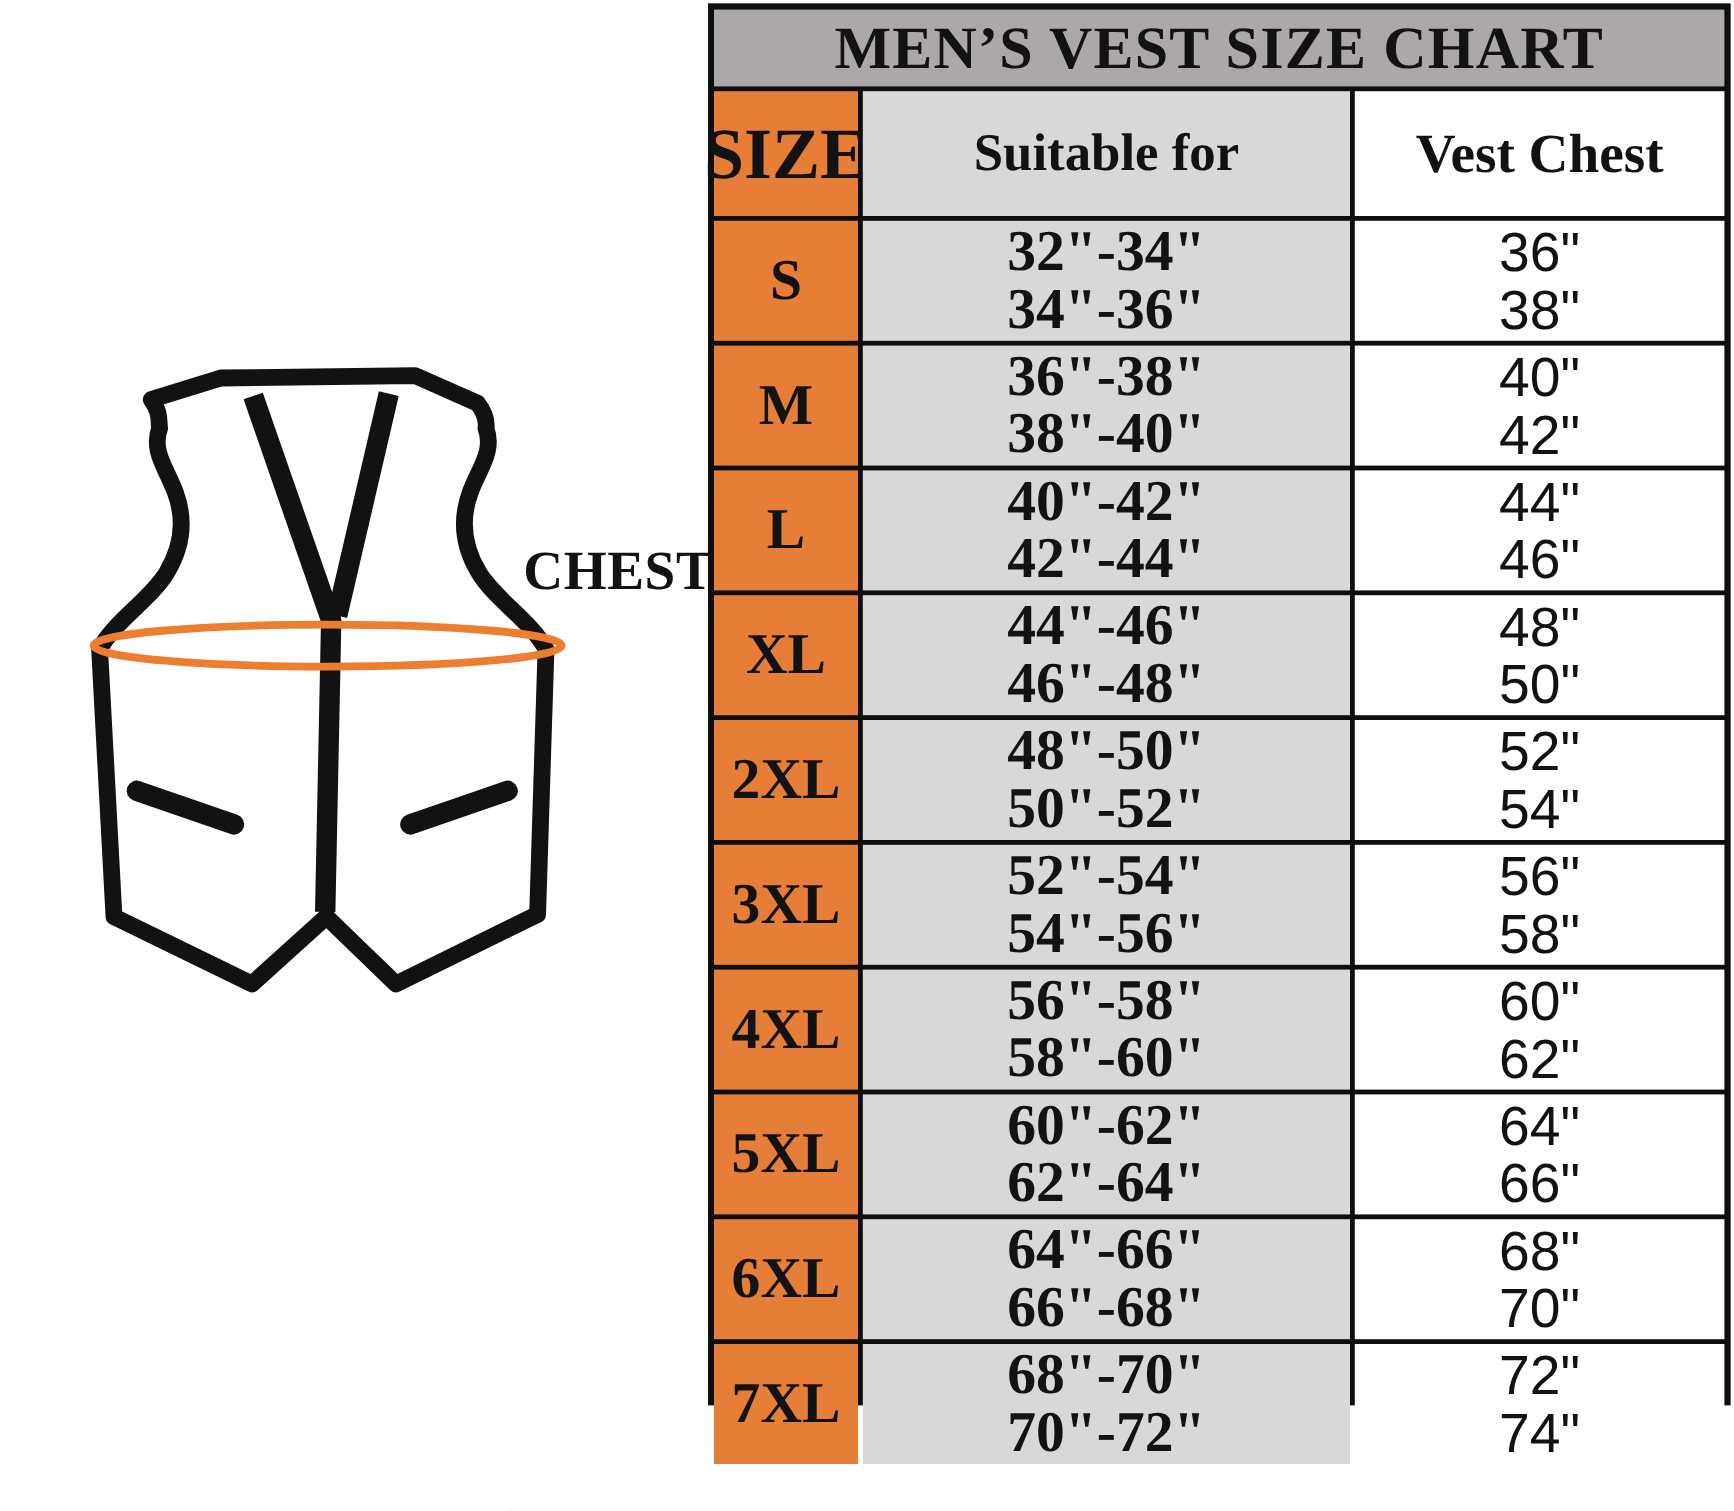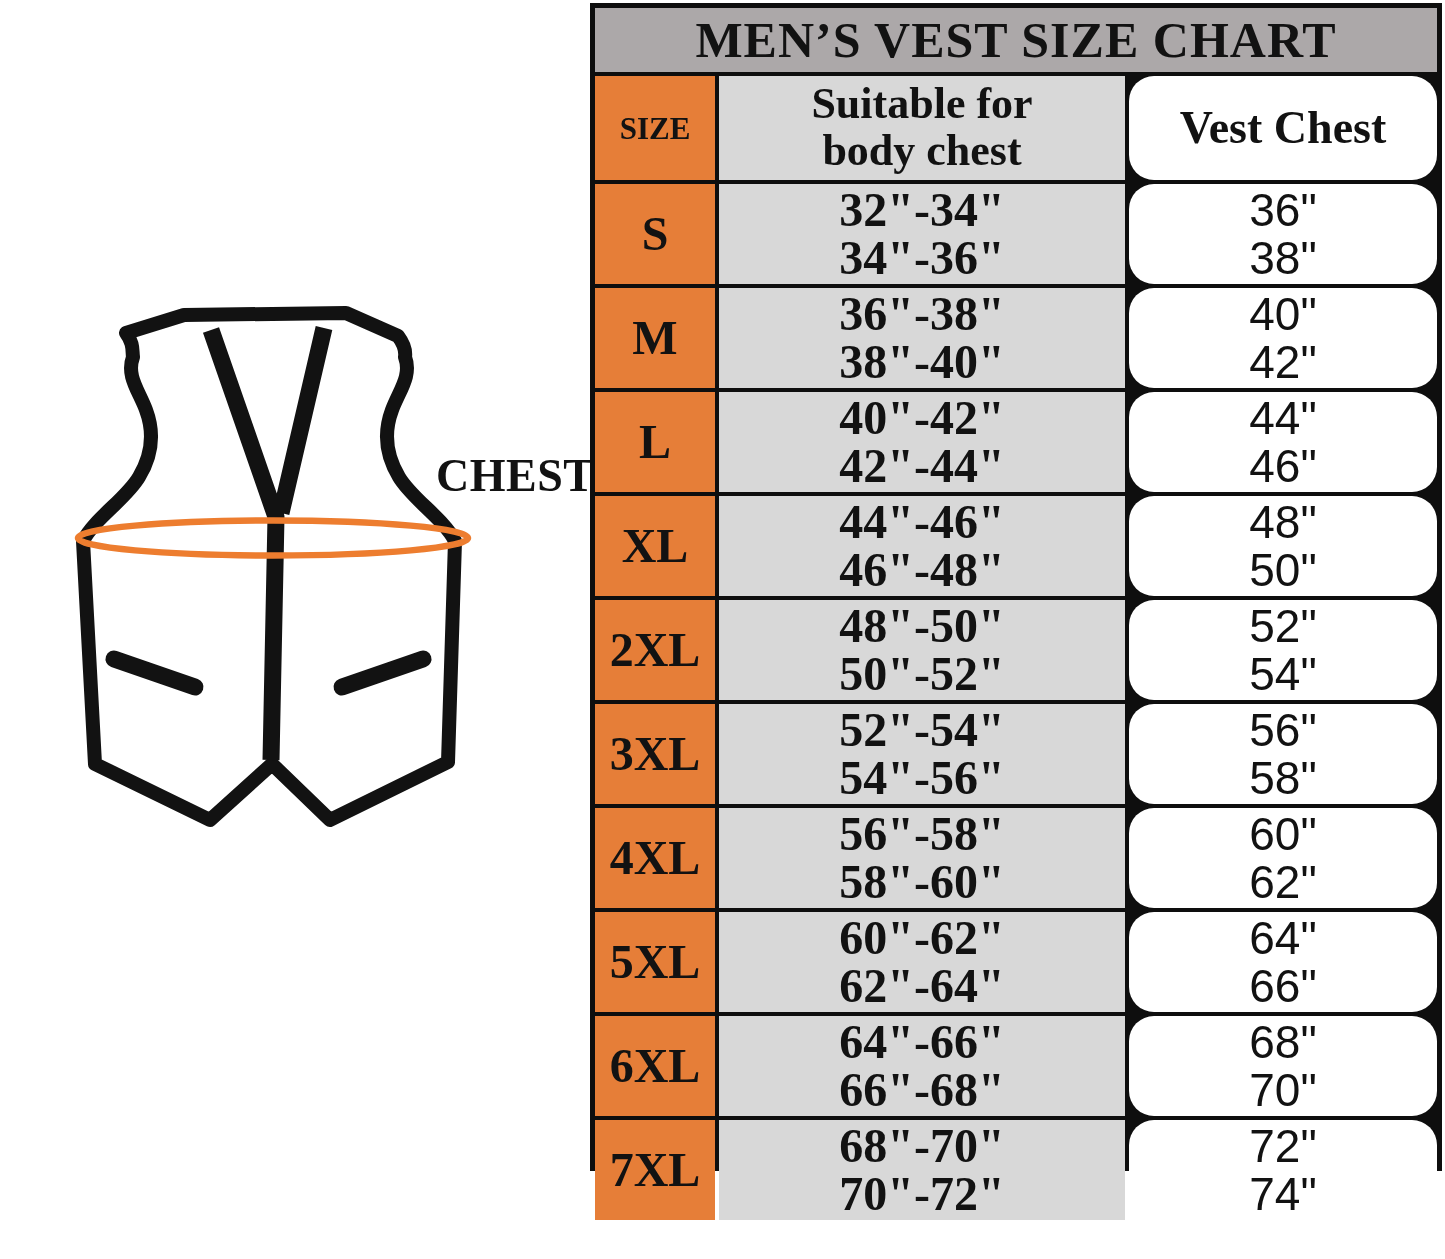--- a/index.html
+++ b/index.html
@@ -20,22 +20,22 @@
       background:var(--c-border,#0e0e0e);
       display:grid;grid-template-columns:120px 406px 1fr;
       grid-template-rows:64px 104px repeat(10,1fr);gap:4px;}
   .cell{display:flex;align-items:center;justify-content:center;
       text-align:center;color:var(--c-ink,#121212);line-height:1;}
   .cell.title{grid-column:1/-1;background:var(--c-title-bg,#aca8a9);
       font-weight:bold;font-size:50px;letter-spacing:1px;}
   .cell.head{font-weight:bold;}
   .size-col{background:var(--c-orange,#e67e38);}
   .body-col{background:var(--c-body-bg,#d8d8d8);justify-content:center;}
-  .vest-col{background:var(--c-vest-bg,#ffffff);border-radius:25px;}
-  .cell.head.size-col{font-size:31px;}
+  .vest-col{background:var(--c-vest-bg,#ffffff);}
+  .cell.head.size-col{font-size:60px;}
   .cell.head.body-col{flex-direction:column;font-size:44px;line-height:1.06;}
   .cell.head.vest-col{font-size:46px;}
   .cell.size-cell{font-size:48px;font-weight:bold;}
   .two-line{flex-direction:column;justify-content:space-evenly;padding:2px 0;}
   .body-cell{font-size:48px;font-weight:bold;}
   .vest-cell{font-family:"Liberation Sans", sans-serif;
       font-size:46px;font-weight:normal;}
 </style>
 </head>
 <body>
@@ -65,21 +65,20 @@
     </svg>
     <span class="chest-label">CHEST</span>
   </div>
 
   <div class="size-table">
     <div class="cell title">MEN’S VEST SIZE CHART</div>
 
     <div class="cell head size-col">SIZE</div>
     <div class="cell head body-col">
       <span>Suitable for</span>
-      <span>body chest</span>
     </div>
     <div class="cell head vest-col">Vest Chest</div>
 
     <div id="rows-mount" style="display:contents"><div class="cell size-cell size-col">S</div><div class="cell body-cell body-col two-line">
           <span>32"-34"</span>
           <span>34"-36"</span>
         </div><div class="cell vest-cell vest-col two-line">
           <span>36"</span>
           <span>38"</span>
         </div><div class="cell size-cell size-col">M</div><div class="cell body-cell body-col two-line">

